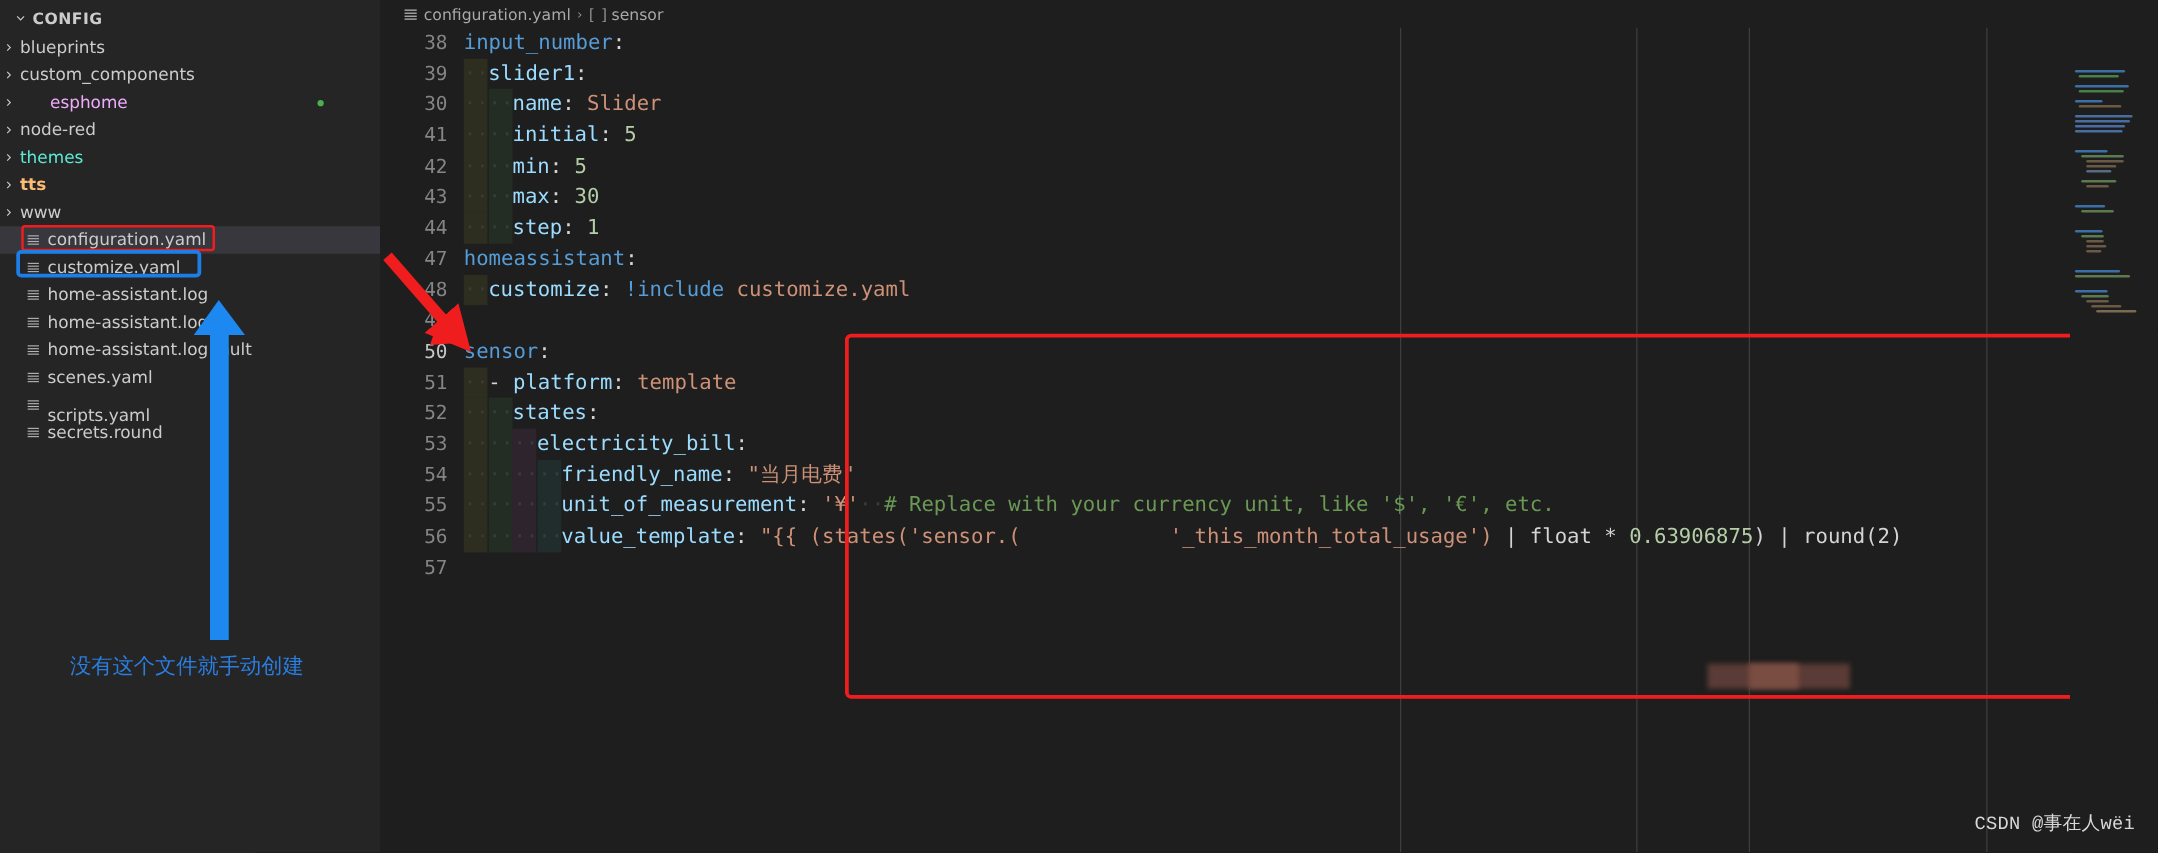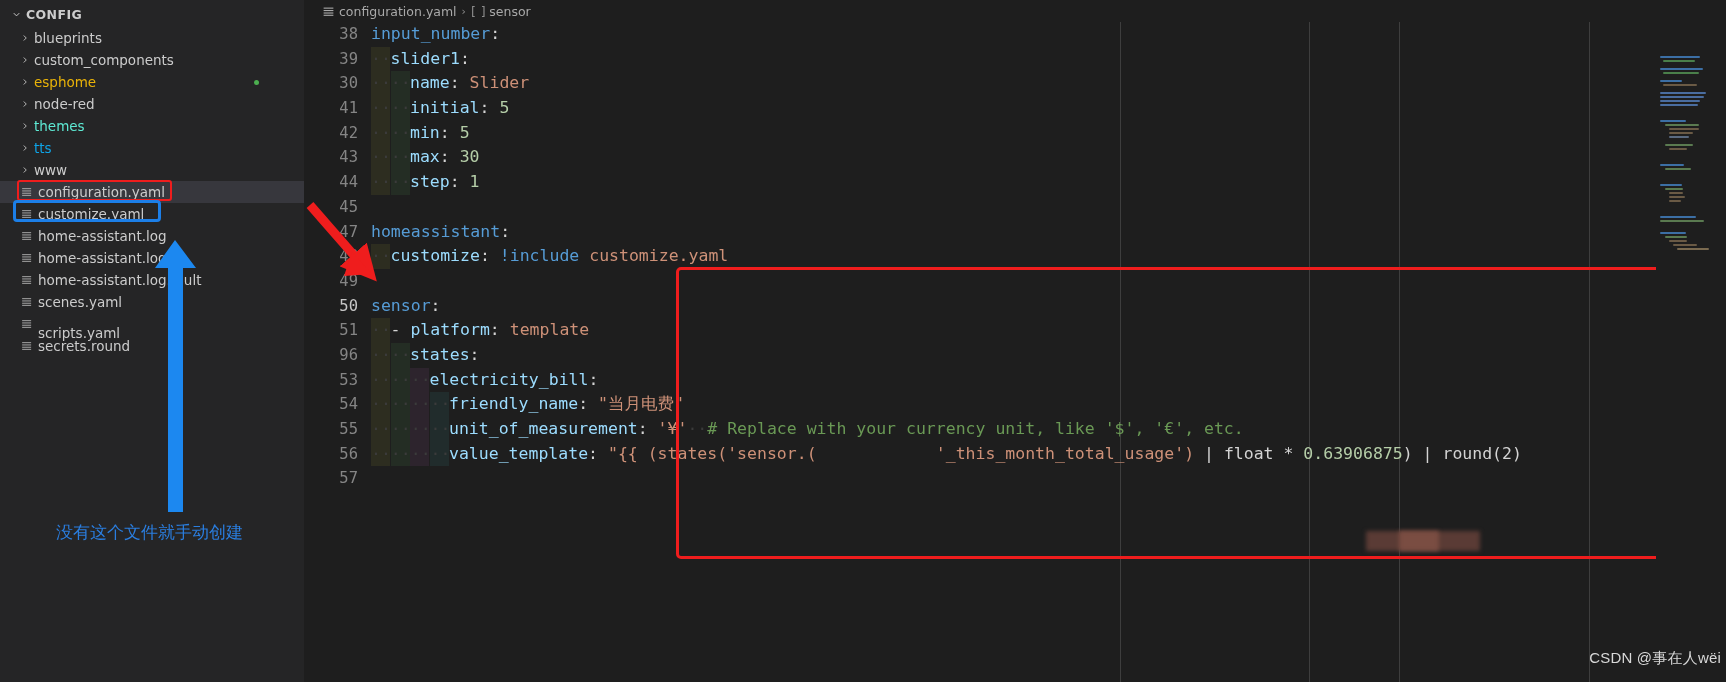--- a/index.html
+++ b/index.html
@@ -49,21 +49,20 @@
     align-items: center;
     justify-content: center;
     margin-right: 2px;
   }
   .tree-row {
     display: flex;
     align-items: center;
     height: 22px;
     color: #cccccc;
     font-size: 13.5px;
-    padding-left: 18px;
     position: relative;
     white-space: nowrap;
   }
   .tree-row .twisty {
     width: 14px;
     height: 16px;
     display: inline-flex;
     align-items: center;
     justify-content: center;
     flex: 0 0 14px;
@@ -274,25 +273,25 @@
     position: absolute;
     left: 0;
     top: 0;
     width: 1726px;
     height: 682px;
     pointer-events: none;
   }
 
   .watermark {
     position: absolute;
-    right: 5px;
+    right: 18px;
     bottom: 14px;
     color: #d8d8d8;
     font-size: 15px;
-    font-family: Liberation Sans, sans-serif;
+    font-family: Liberation Mono, monospace;
     letter-spacing: 0.2px;
   }
 
   
   .redact {
     position: absolute;
     border-radius: 1px;
     filter: blur(2.2px);
   }
 </style>
@@ -328,21 +327,21 @@
             </svg>
           </span>
           <span class="label" style="color: rgb(204, 204, 204);">custom_components</span>
         </div>
         <div class="tree-row folder">
           <span class="twisty">
             <svg width="10" height="10" viewBox="0 0 16 16">
               <path d="M6 4 L10 8 L6 12" fill="none" stroke="#cccccc" stroke-width="1.4"></path>
             </svg>
           </span>
-          <span class="label folder-label-green" style="color: #eab308;">esphome</span>
+          <span class="label folder-label-green" style="color: #f0abfc; margin-left: 24px;">esphome</span>
           <span class="green-dot"></span>
         </div>
         <div class="tree-row folder">
           <span class="twisty">
             <svg width="10" height="10" viewBox="0 0 16 16">
               <path d="M6 4 L10 8 L6 12" fill="none" stroke="#cccccc" stroke-width="1.4"></path>
             </svg>
           </span>
           <span class="label" style="color: rgb(204, 204, 204);">node-red</span>
         </div>
@@ -353,21 +352,21 @@
             </svg>
           </span>
           <span class="label" style="color: #5eead4;">themes</span>
         </div>
         <div class="tree-row folder">
           <span class="twisty">
             <svg width="10" height="10" viewBox="0 0 16 16">
               <path d="M6 4 L10 8 L6 12" fill="none" stroke="#cccccc" stroke-width="1.4"></path>
             </svg>
           </span>
-          <span class="label" style="color: #0ea5e9;">tts</span>
+          <span class="label" style="color: #fdba74; font-weight: bold;">tts</span>
         </div>
         <div class="tree-row folder">
           <span class="twisty">
             <svg width="10" height="10" viewBox="0 0 16 16">
               <path d="M6 4 L10 8 L6 12" fill="none" stroke="#cccccc" stroke-width="1.4"></path>
             </svg>
           </span>
           <span class="label" style="color: rgb(204, 204, 204);">www</span>
         </div>
         <div class="tree-row file selected">
@@ -491,27 +490,26 @@
       <div class="ruler" style="left:1285px"></div>
 
       <div id="code">
           <div class="code-line"><div class="gutter">38</div><div class="content" style="left: 67px;"><span class="t-key2">input_number</span><span class="t-punct">:</span></div></div>
           <div class="code-line"><div class="gutter">39</div><div class="ig ig1" style="left: 67px;"></div><div class="content" style="left: 86.5px;"><span class="t-key">slider1</span><span class="t-punct">:</span><span class="dots" style="position: absolute; left: -19.5px;">··</span></div></div>
           <div class="code-line"><div class="gutter">30</div><div class="ig ig1" style="left: 67px;"></div><div class="ig ig2" style="left: 86.5px;"></div><div class="content" style="left: 106px;"><span class="t-key">name</span><span class="t-punct">:</span><span class="t-str"> Slider</span><span class="dots" style="position: absolute; left: -39px;">····</span></div></div>
           <div class="code-line"><div class="gutter">41</div><div class="ig ig1" style="left: 67px;"></div><div class="ig ig2" style="left: 86.5px;"></div><div class="content" style="left: 106px;"><span class="t-key">initial</span><span class="t-punct">:</span><span class="t-num"> 5</span><span class="dots" style="position: absolute; left: -39px;">····</span></div></div>
           <div class="code-line"><div class="gutter">42</div><div class="ig ig1" style="left: 67px;"></div><div class="ig ig2" style="left: 86.5px;"></div><div class="content" style="left: 106px;"><span class="t-key">min</span><span class="t-punct">:</span><span class="t-num"> 5</span><span class="dots" style="position: absolute; left: -39px;">····</span></div></div>
           <div class="code-line"><div class="gutter">43</div><div class="ig ig1" style="left: 67px;"></div><div class="ig ig2" style="left: 86.5px;"></div><div class="content" style="left: 106px;"><span class="t-key">max</span><span class="t-punct">:</span><span class="t-num"> 30</span><span class="dots" style="position: absolute; left: -39px;">····</span></div></div>
           <div class="code-line"><div class="gutter">44</div><div class="ig ig1" style="left: 67px;"></div><div class="ig ig2" style="left: 86.5px;"></div><div class="content" style="left: 106px;"><span class="t-key">step</span><span class="t-punct">:</span><span class="t-num"> 1</span><span class="dots" style="position: absolute; left: -39px;">····</span></div></div>
-          <div class="code-line"><div class="gutter">45</div><div class="content" style="left: 67px;"></div></div>
           <div class="code-line"><div class="gutter">47</div><div class="content" style="left: 67px;"><span class="t-key2">homeassistant</span><span class="t-punct">:</span></div></div>
           <div class="code-line"><div class="gutter">48</div><div class="ig ig1" style="left: 67px;"></div><div class="content" style="left: 86.5px;"><span class="t-key">customize</span><span class="t-punct">:</span><span class="t-plain"> </span><span class="t-key2">!include</span><span class="t-plain"> </span><span class="t-str">customize.yaml</span><span class="dots" style="position: absolute; left: -19.5px;">··</span></div></div>
           <div class="code-line"><div class="gutter">49</div><div class="content" style="left: 67px;"></div></div>
           <div class="code-line"><div class="gutter active">50</div><div class="content" style="left: 67px;"><span class="t-key2">sensor</span><span class="t-punct">:</span></div></div>
           <div class="code-line"><div class="gutter">51</div><div class="ig ig1" style="left: 67px;"></div><div class="content" style="left: 86.5px;"><span class="t-punct">- </span><span class="t-key">platform</span><span class="t-punct">:</span><span class="t-str"> template</span><span class="dots" style="position: absolute; left: -19.5px;">··</span></div></div>
-          <div class="code-line"><div class="gutter">96</div><div class="ig ig1" style="left: 67px;"></div><div class="ig ig2" style="left: 86.5px;"></div><div class="content" style="left: 106px;"><span class="t-key">states</span><span class="t-punct">:</span><span class="dots" style="position: absolute; left: -39px;">····</span></div></div>
+          <div class="code-line"><div class="gutter">52</div><div class="ig ig1" style="left: 67px;"></div><div class="ig ig2" style="left: 86.5px;"></div><div class="content" style="left: 106px;"><span class="t-key">states</span><span class="t-punct">:</span><span class="dots" style="position: absolute; left: -39px;">····</span></div></div>
           <div class="code-line"><div class="gutter">53</div><div class="ig ig1" style="left: 67px;"></div><div class="ig ig2" style="left: 86.5px;"></div><div class="ig ig3" style="left: 106px;"></div><div class="content" style="left: 125.5px;"><span class="t-key">electricity_bill</span><span class="t-punct">:</span><span class="dots" style="position: absolute; left: -58.5px;">······</span></div></div>
           <div class="code-line"><div class="gutter">54</div><div class="ig ig1" style="left: 67px;"></div><div class="ig ig2" style="left: 86.5px;"></div><div class="ig ig3" style="left: 106px;"></div><div class="ig ig4" style="left: 125.5px;"></div><div class="content" style="left: 145px;"><span class="t-key">friendly_name</span><span class="t-punct">:</span><span class="t-str"> "当月电费"</span><span class="dots" style="position: absolute; left: -78px;">········</span></div></div>
           <div class="code-line"><div class="gutter">55</div><div class="ig ig1" style="left: 67px;"></div><div class="ig ig2" style="left: 86.5px;"></div><div class="ig ig3" style="left: 106px;"></div><div class="ig ig4" style="left: 125.5px;"></div><div class="content" style="left: 145px;"><span class="t-key">unit_of_measurement</span><span class="t-punct">:</span><span class="t-str"> '¥'</span><span class="dots">··</span><span class="t-comment"># Replace with your currency unit, like '$', '€', etc.</span><span class="dots" style="position: absolute; left: -78px;">········</span></div></div>
           <div class="code-line"><div class="gutter">56</div><div class="ig ig1" style="left: 67px;"></div><div class="ig ig2" style="left: 86.5px;"></div><div class="ig ig3" style="left: 106px;"></div><div class="ig ig4" style="left: 125.5px;"></div><div class="content" style="left: 145px;"><span class="t-key">value_template</span><span class="t-punct">:</span><span class="t-str"> "{{ (states('sensor.(</span><span class="t-str">&nbsp;&nbsp;&nbsp;&nbsp;&nbsp;&nbsp;&nbsp;&nbsp;&nbsp;&nbsp;&nbsp;&nbsp;</span><span class="t-str">'_this_month_total_usage')</span><span class="t-plain"> | </span><span class="t-white">float</span><span class="t-plain"> * </span><span class="t-num">0.63906875</span><span class="t-plain">) | </span><span class="t-white">round(2)</span><span class="dots" style="position: absolute; left: -78px;">········</span></div></div>
           <div class="code-line"><div class="gutter">57</div><div class="content" style="left: 67px;"></div></div>
         </div>
 
       <div class="redact" style="left:1062px; top:509px; width:114px; height:20px; background:#5a3b35;"></div>
       <div class="redact" style="left:1095px; top:509px; width:40px; height:20px; background:#7a4d42;"></div>
 

